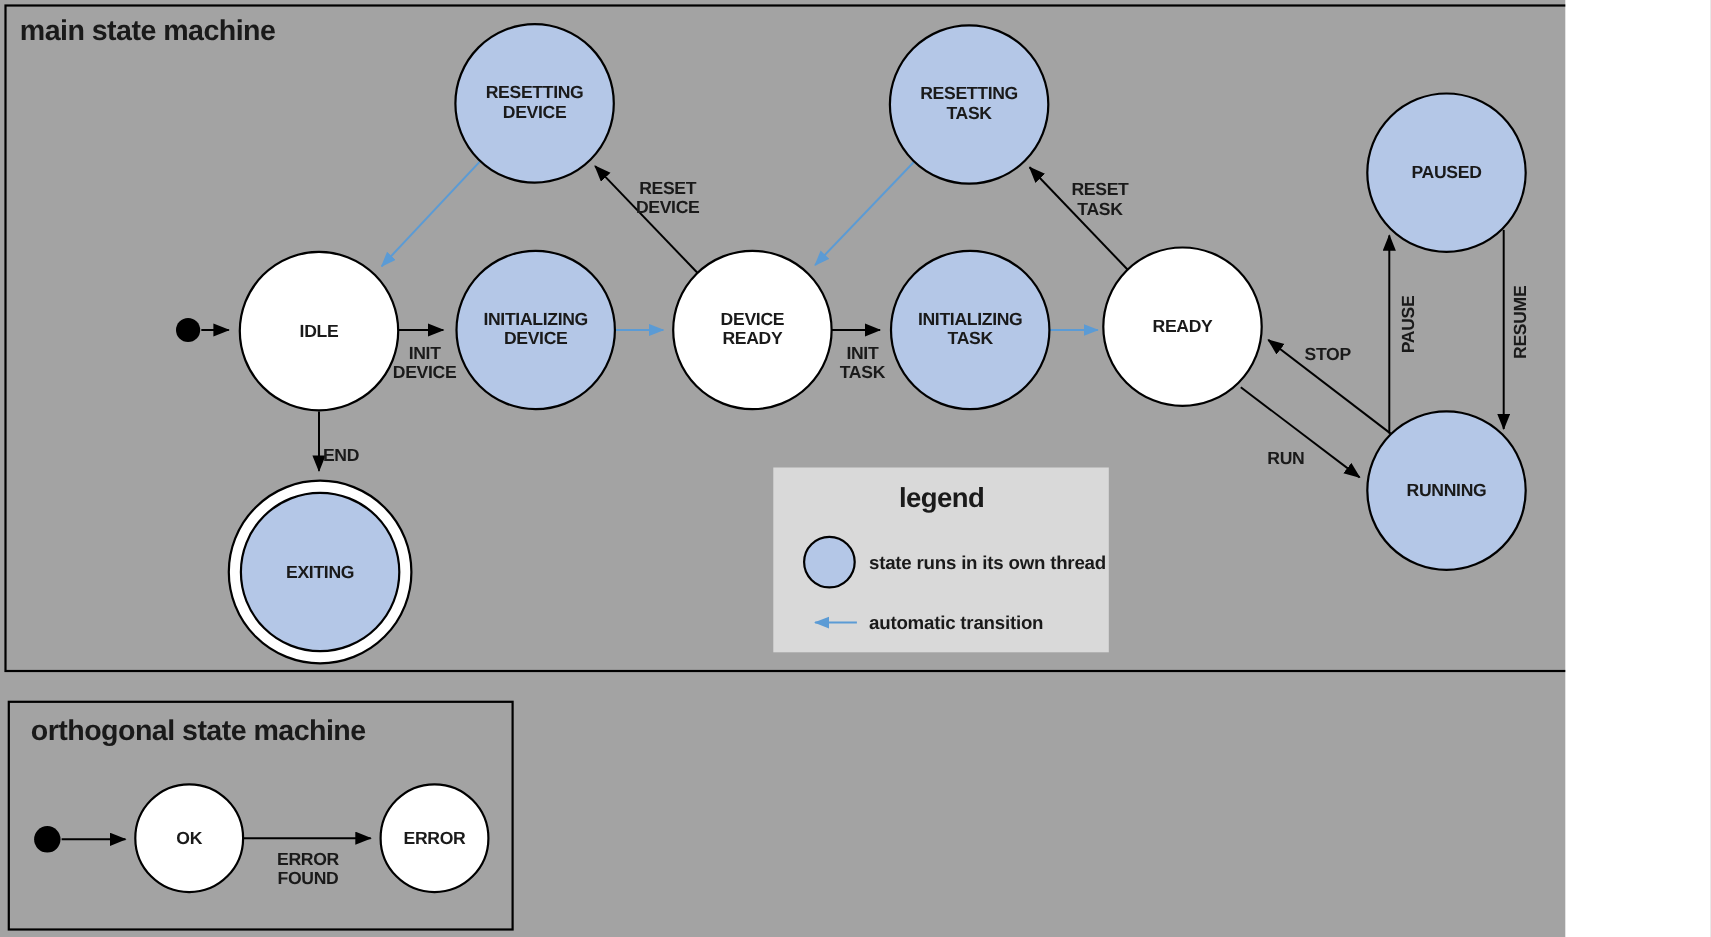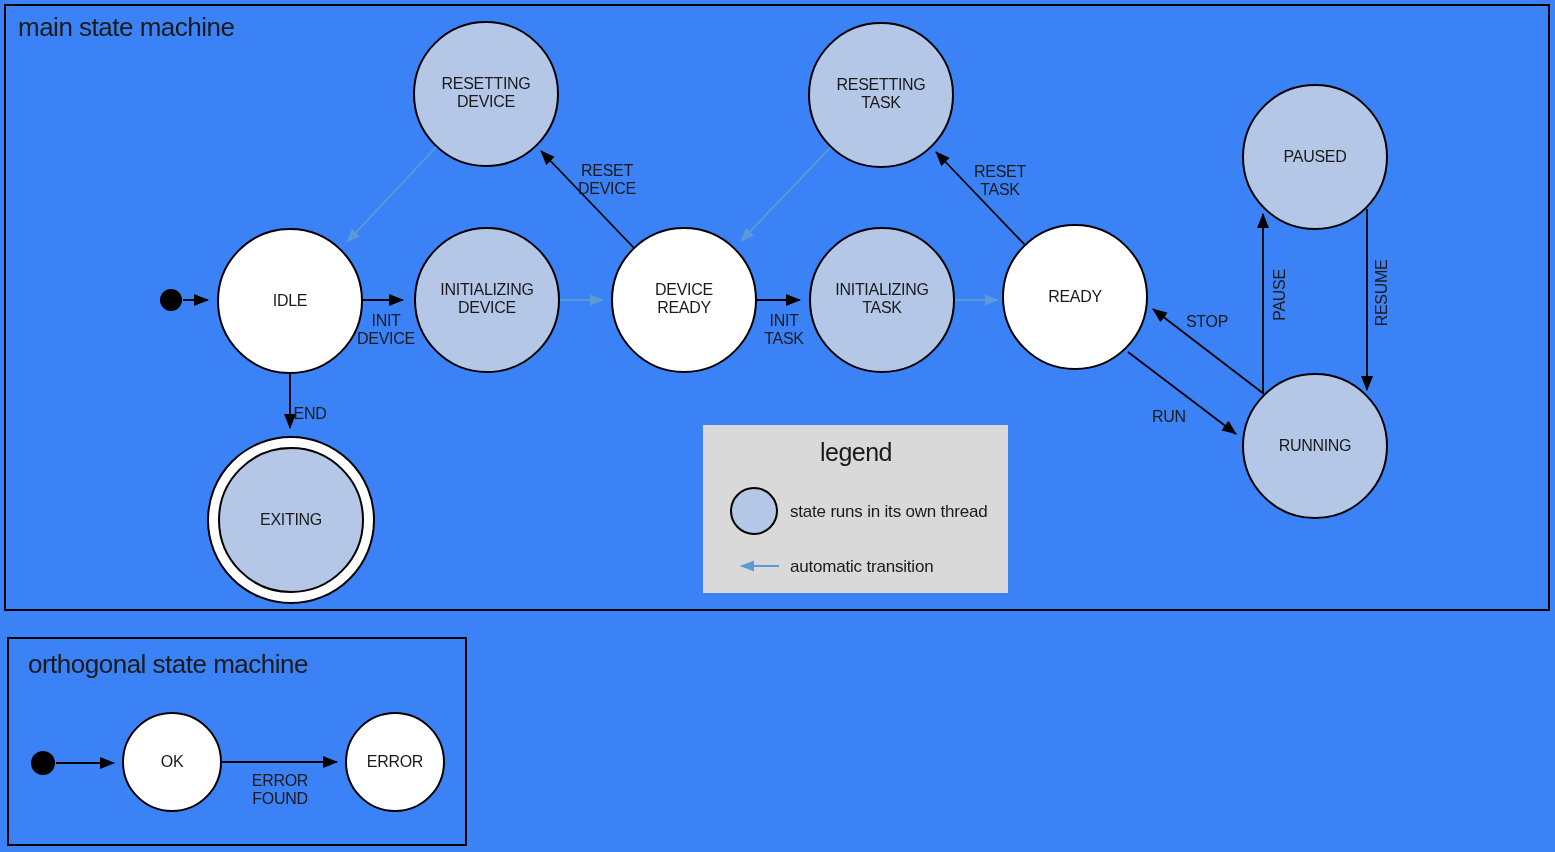--- a/index.html
+++ b/index.html
@@ -1,17 +1,17 @@
 <!DOCTYPE html>
 <html style="--threaded-state-fill: #b4c7e7; --automatic-transition-blue: #5b9bd5; --legend-background: #d9d9d9; --state-outline: #000000; --text: #1a1a1a;"><head>
 <meta charset="utf-8">
 <style>
   html,body{margin:0;padding:0;background:#fff;}
-  .canvas{position:relative;width:1555px;height:852px;background:#3b82f6;overflow:hidden;
-          font-family:"Liberation Sans","DejaVu Sans",sans-serif;}
+  .canvas{position:relative;width:1423px;height:852px;background:#a3a3a3;overflow:hidden;
+          font-family:"Liberation Sans","DejaVu Sans",sans-serif;font-weight:bold;}
   svg text{font-family:"Liberation Sans","DejaVu Sans",sans-serif;}
   .frame{fill:none;stroke:#000;stroke-width:2px;}
   .machine-title{font-size:26px;fill:#1a1a1a;letter-spacing:-0.5px;}
   .state-plain{fill:#ffffff;stroke:#000;stroke-width:2px;}
   .state-threaded{fill:var(--threaded-state-fill,#b4c7e7);stroke:#000;stroke-width:2px;}
   .final-outer{fill:#ffffff;stroke:#000;stroke-width:2px;}
   .initial-dot{fill:#000;stroke:none;}
   .edge{stroke:#000;stroke-width:1.8px;fill:none;}
   .edge-blue{stroke:var(--automatic-transition-blue,#5b9bd5);stroke-width:1.8px;fill:none;}
   .lbl{font-size:16px;fill:#1a1a1a;text-anchor:middle;letter-spacing:-0.3px;}

